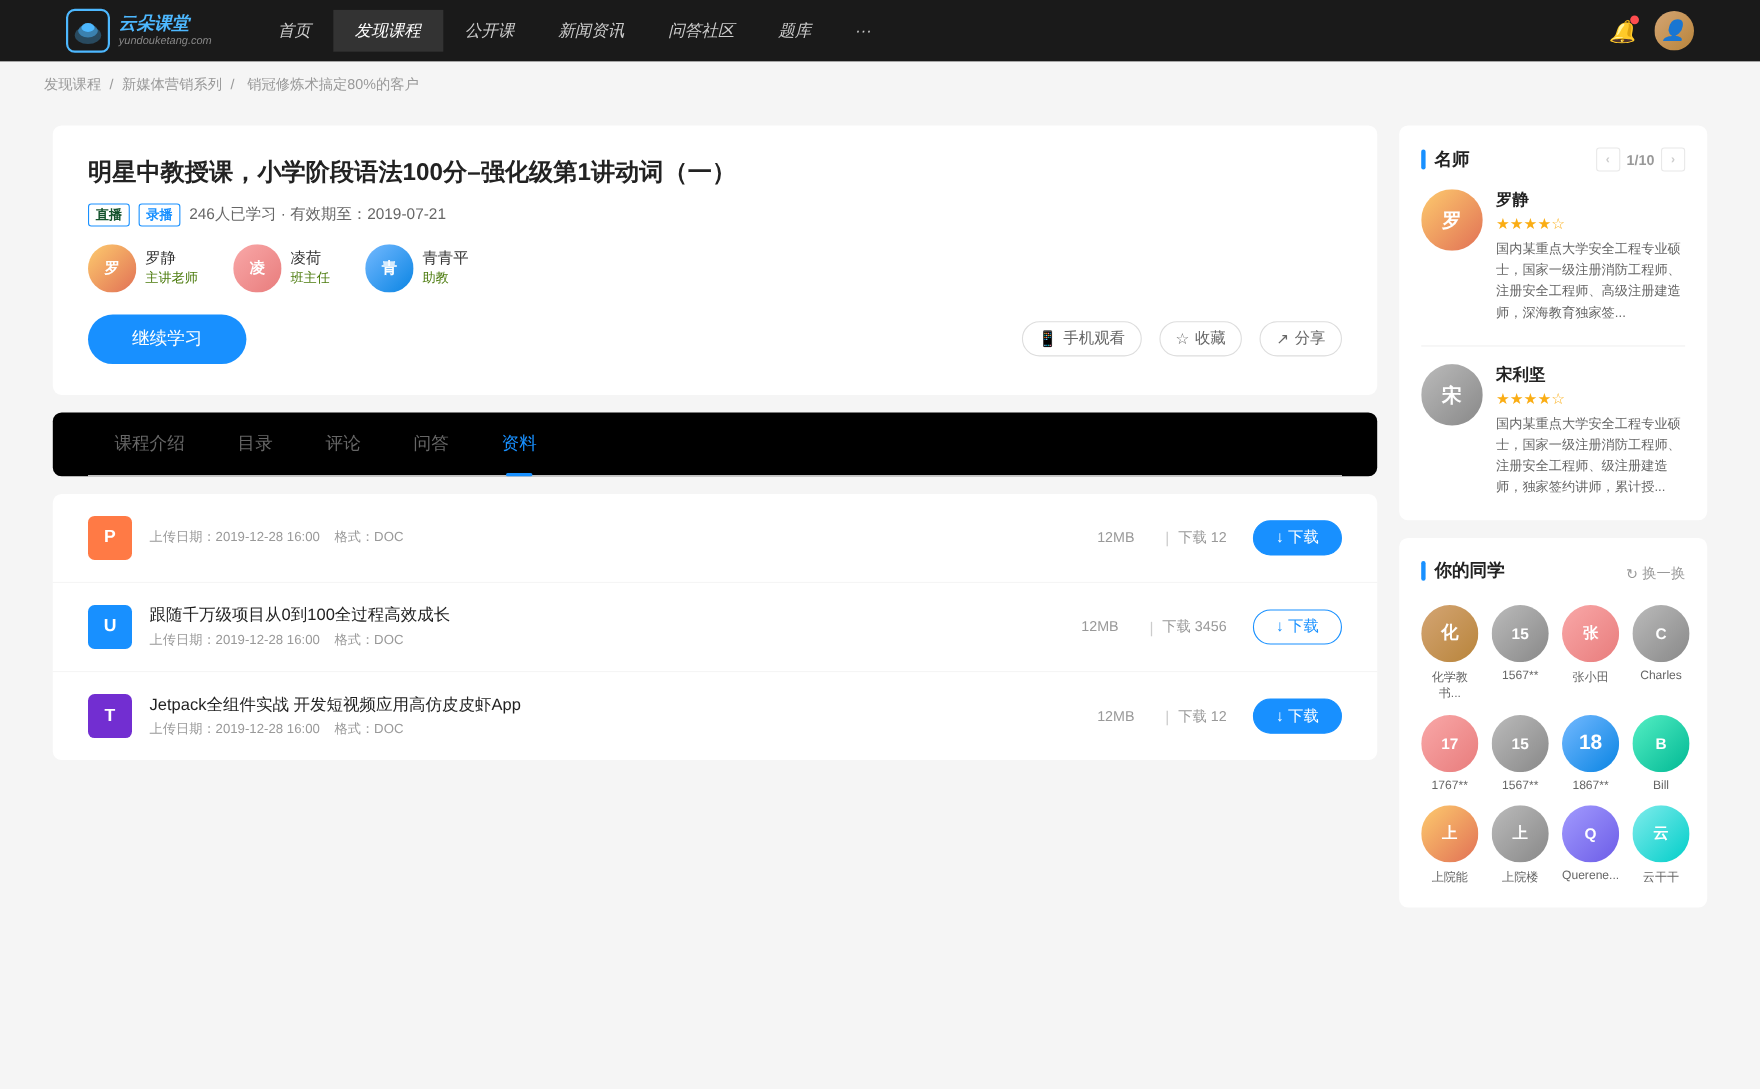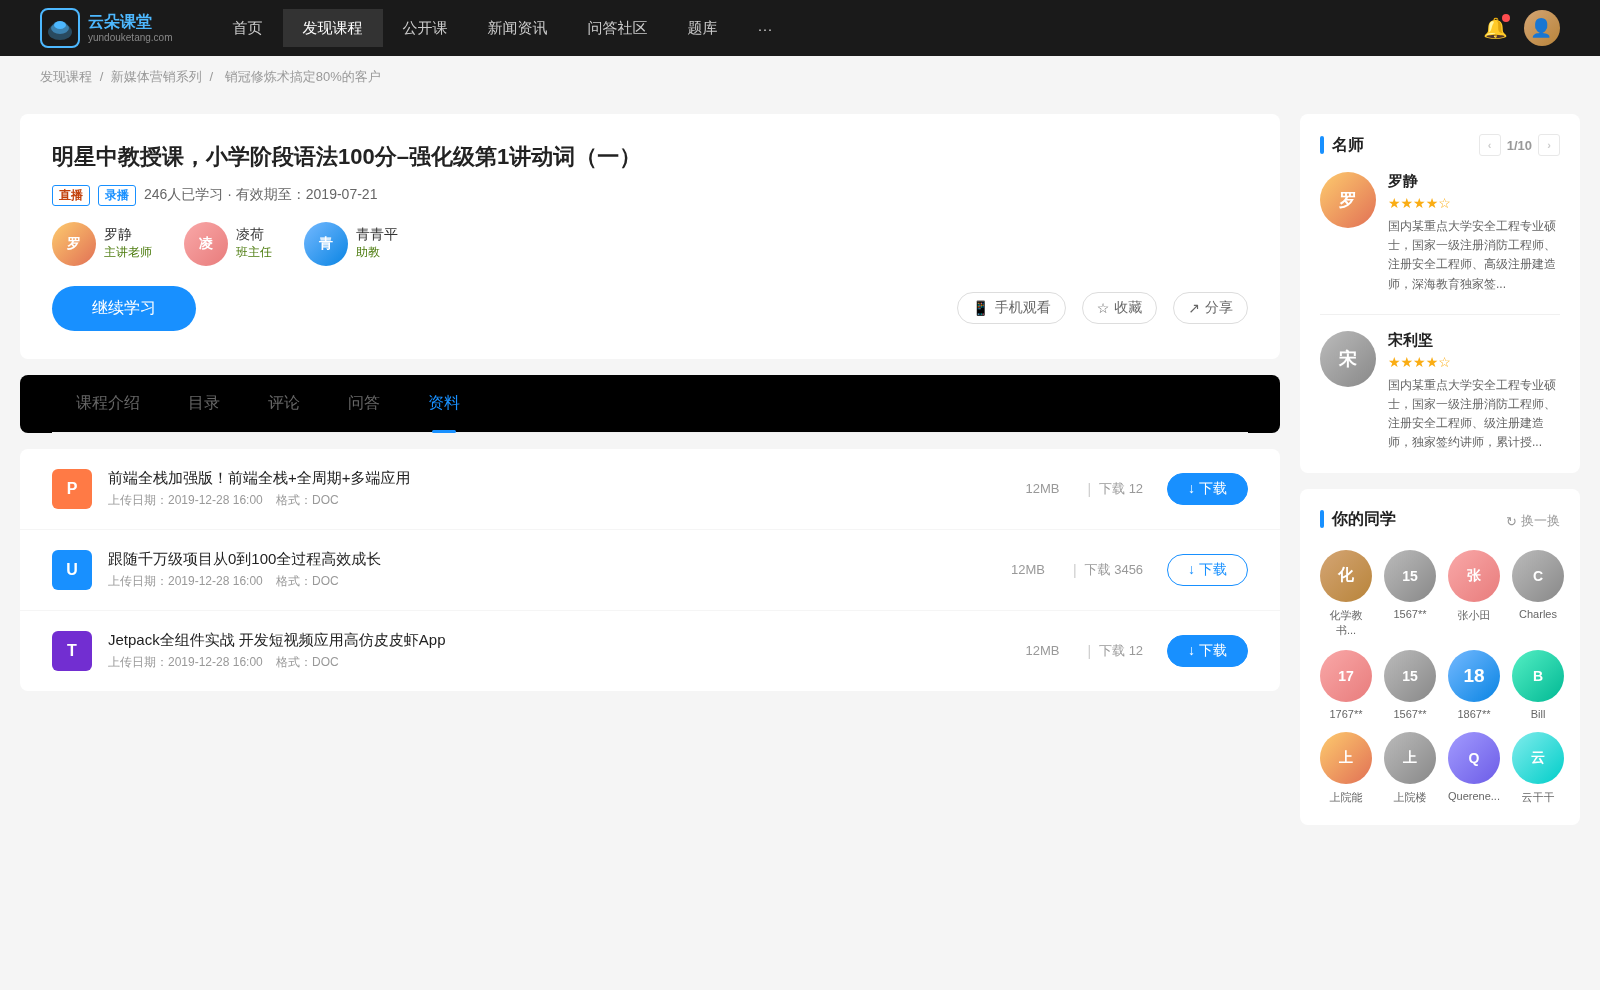--- a/index.html
+++ b/index.html
@@ -1,47 +1,47 @@
 <!DOCTYPE html>
 <html><head>
   <meta charset="utf-8">
   <style>
     * { box-sizing: border-box; margin: 0; padding: 0; }
     body { font-family: -apple-system, BlinkMacSystemFont, 'PingFang SC', 'Microsoft YaHei', sans-serif; background: #f5f5f5; font-size: 14px; color: #333; }
 
     
-    .nav { background: #1a1a1a; height: 56px; display: flex; align-items: center; padding: 0 40px; }
+    .nav { background: #1a1a1a; height: 56px; display: flex; align-items: center; padding: 0 60px; font-style: italic; }
     .nav-logo { display: flex; align-items: center; margin-right: 40px; }
     .nav-logo-icon { width: 40px; height: 40px; background: #1a1a1a; border: 2px solid #4db8ff; border-radius: 8px; display: flex; align-items: center; justify-content: center; }
     .nav-logo-text { color: #fff; font-size: 13px; margin-left: 8px; line-height: 1.2; }
     .nav-logo-text .main { font-size: 16px; font-weight: bold; color: #4db8ff; }
     .nav-menu { display: flex; gap: 0; flex: 1; }
     .nav-item { color: #ccc; padding: 0 20px; height: 38px; display: flex; align-items: center; cursor: pointer; font-size: 15px; }
     .nav-item:hover, .nav-item.active { color: #fff; background: #333; }
     .nav-right { display: flex; align-items: center; gap: 16px; margin-left: auto; }
     .nav-bell { color: #ccc; font-size: 20px; position: relative; cursor: pointer; }
     .nav-bell .dot { width: 8px; height: 8px; background: #ff4d4f; border-radius: 50%; position: absolute; top: -2px; right: -2px; }
     .nav-avatar { width: 36px; height: 36px; border-radius: 50%; background: #c8a882; overflow: hidden; cursor: pointer; display: flex; align-items: center; justify-content: center; }
 
     
     .breadcrumb { padding: 12px 40px; background: #f5f5f5; font-size: 13px; color: #999; }
     .breadcrumb a { color: #999; text-decoration: none; }
     .breadcrumb span { color: #999; margin: 0 4px; }
 
     
-    .main-container { display: flex; gap: 20px; padding: 16px 20px 40px; max-width: 1600px; }
+    .main-container { display: flex; gap: 20px; padding: 16px 48px 40px; max-width: 1600px; }
     .content-area { flex: 1; min-width: 0; }
     .sidebar { width: 280px; flex-shrink: 0; }
 
     
     .course-card { background: #fff; border-radius: 8px; padding: 28px 32px; margin-bottom: 16px; }
     .course-title { font-size: 22px; font-weight: bold; color: #222; margin-bottom: 12px; line-height: 1.4; }
     .course-tags { display: flex; align-items: center; gap: 8px; margin-bottom: 16px; }
     .tag { border-radius: 3px; padding: 1px 6px; font-size: 12px; font-weight: bold; }
-    .tag-live { border: 1px solid #1890ff; color: #c2410c; }
+    .tag-live { border: 1px solid #1890ff; color: #14532d; }
     .tag-record { border: 1px solid #1890ff; color: #1890ff; }
     .course-meta { color: #666; font-size: 14px; }
     .course-teachers { display: flex; gap: 32px; margin-bottom: 20px; }
     .teacher-item { display: flex; align-items: center; gap: 8px; }
     .teacher-avatar { width: 44px; height: 44px; border-radius: 50%; overflow: hidden; }
     .teacher-info .name { font-size: 14px; color: #333; font-weight: 500; }
     .teacher-info .role { font-size: 12px; color: #4d7c0f; }
     .progress-section { margin-bottom: 20px; }
     .progress-label { display: flex; align-items: center; gap: 8px; margin-bottom: 6px; }
     .progress-pct { color: #1890ff; font-size: 18px; font-weight: bold; }
@@ -224,21 +224,20 @@
         <div class="tab-item">评论</div>
         <div class="tab-item">问答</div>
         <div class="tab-item active">资料</div>
       </div>
     </div>
 
     <div class="resource-list">
       <div class="resource-item">
         <div class="resource-icon p">P</div>
         <div class="resource-info">
-          <div class="resource-title">前端全栈加强版！前端全栈+全周期+多端应用</div>
           <div class="resource-meta">
             <span>上传日期：2019-12-28  16:00</span>&nbsp;&nbsp;&nbsp;
             <span>格式：DOC</span>
           </div>
         </div>
         <span class="resource-size">12MB</span>
         <span class="sep">|</span>
         <span class="resource-count">下载 12</span>
         <button class="btn-download filled">↓ 下载</button>
       </div>

